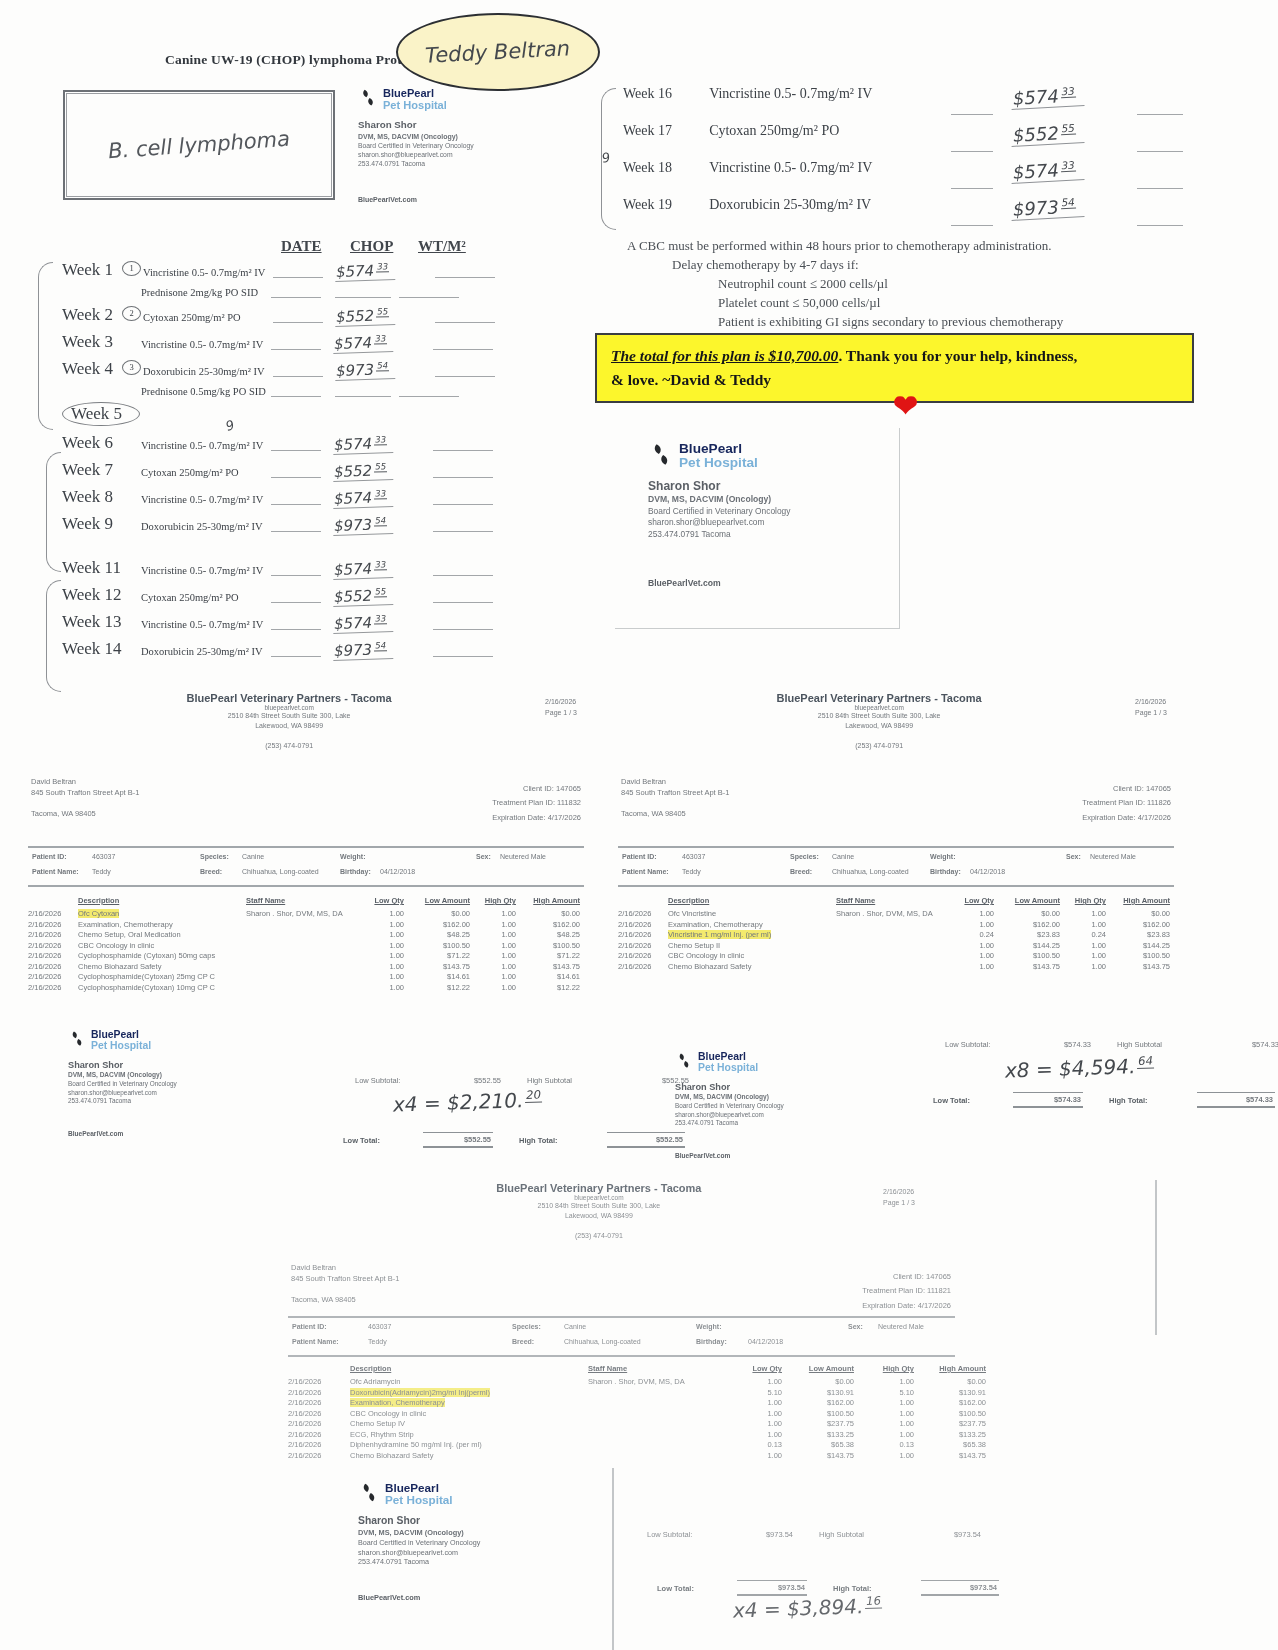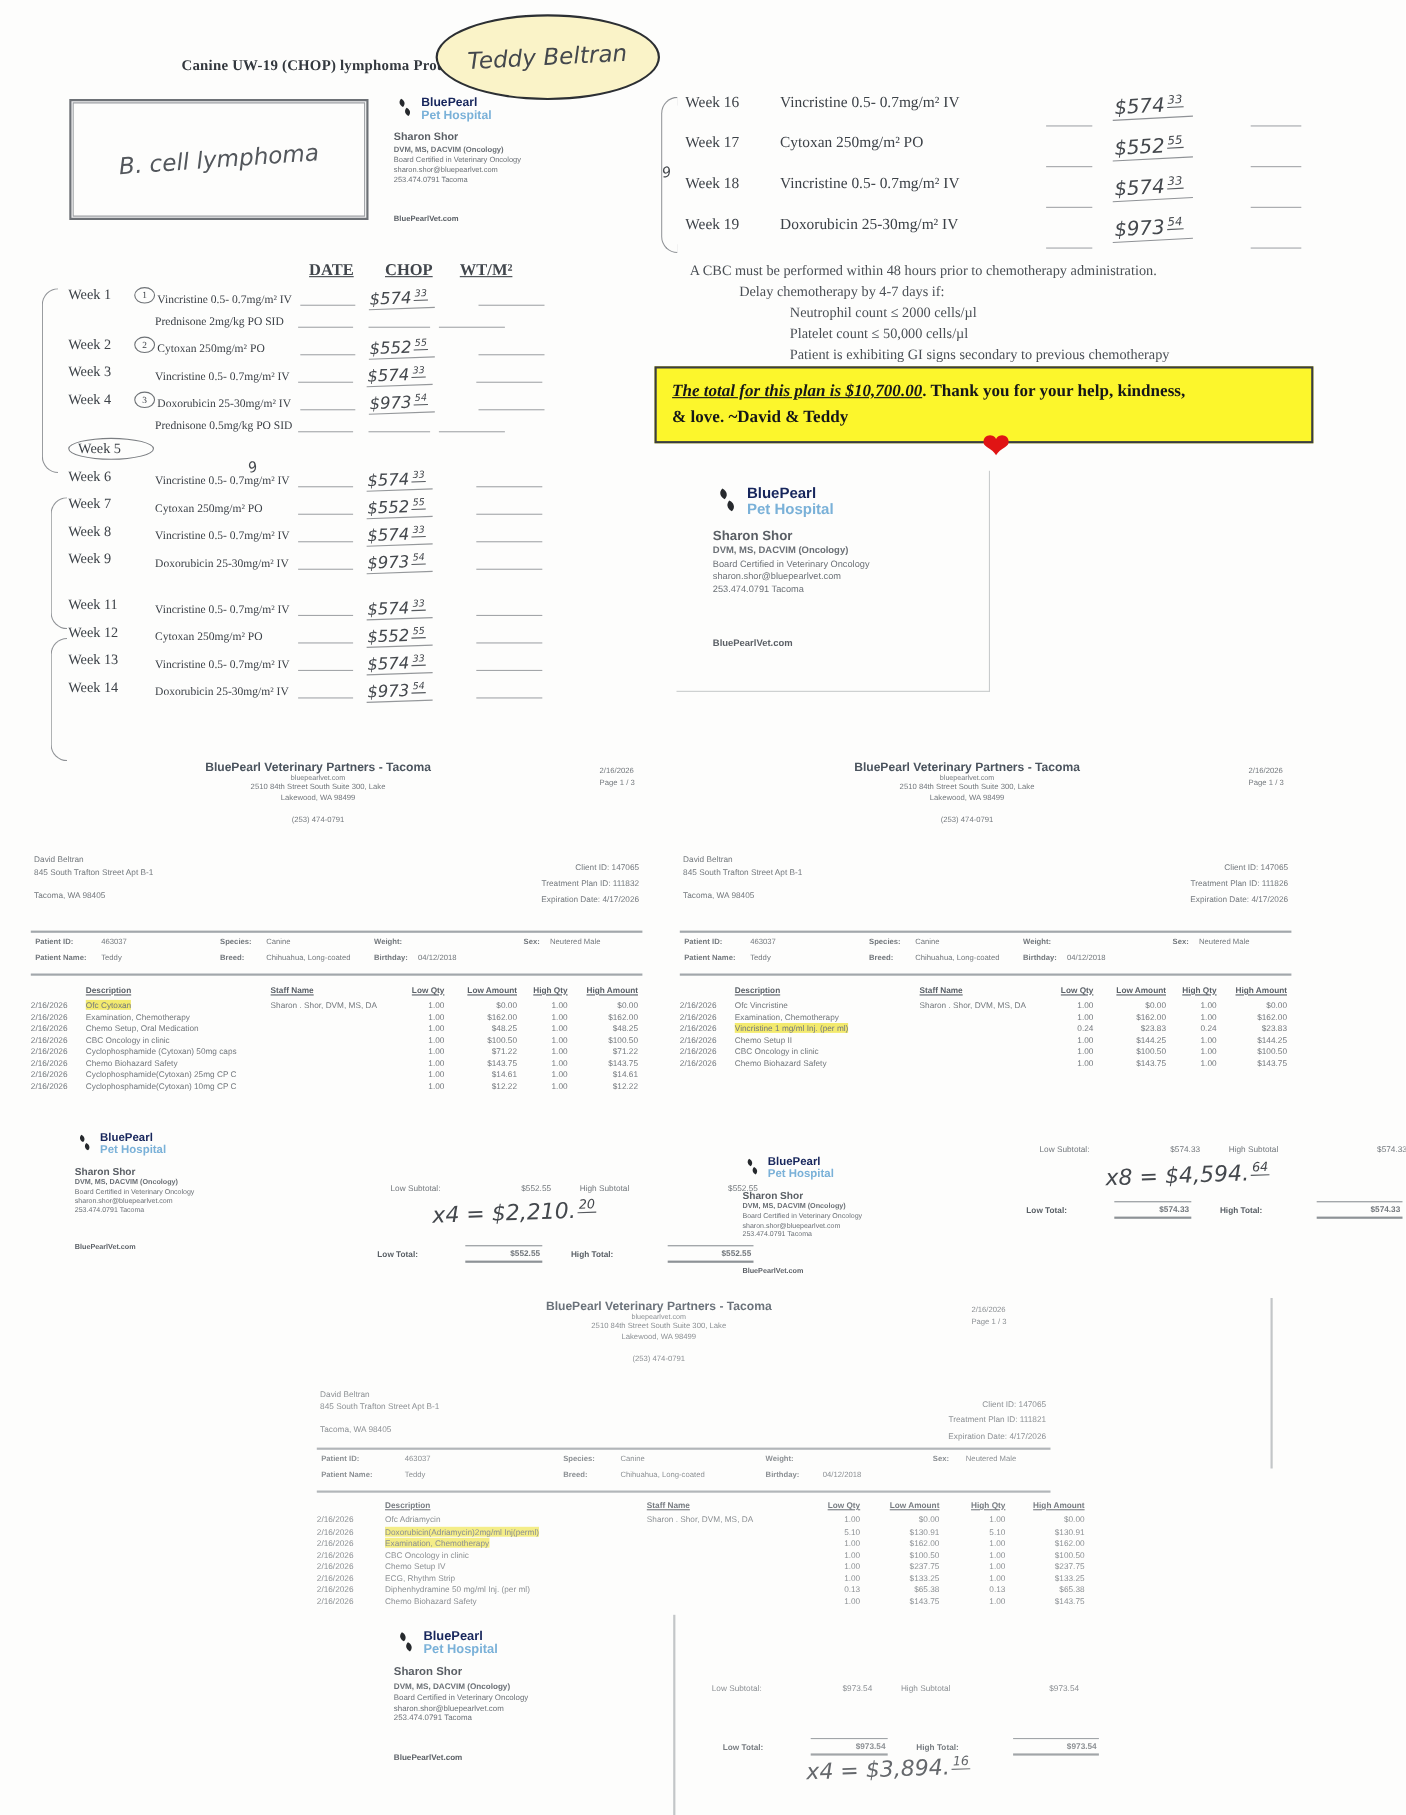--- a/index.html
+++ b/index.html
@@ -34,21 +34,21 @@
 
   
   .brace{border:1.8px solid #8f9296;border-right:none;border-radius:20px 0 0 20px;width:14px;}
   .blank{display:inline-block;border-bottom:1.3px solid #a3a6a9;height:10px;}
 
   
   .col-head{font-size:15px;font-weight:bold;text-decoration:underline;color:#41464c;}
   #weeks-left{width:530px;}
   .wrow{display:flex;margin-bottom:5px;}
   .wrow.gap{margin-bottom:22px;}
-  .wlabel{width:60px;font-size:13px;padding-top:2px;white-space:nowrap;}
+  .wlabel{width:60px;font-size:17px;padding-top:2px;white-space:nowrap;}
   .wlines{flex:1;}
   .dline{display:flex;align-items:flex-end;height:20px;}
   .wcircle{width:17px;height:13px;font-size:8.5px;margin-right:2px;align-self:center;flex:none;}
   .wcircle:not(:empty){border:1.2px solid #6e7276;border-radius:50%;text-align:center;line-height:13px;}
   .dtext{width:126px;font-size:10.5px;white-space:nowrap;}
   .bdate{width:50px;margin-left:4px;flex:none;}
   .wprice{width:92px;margin-left:12px;position:relative;flex:none;}
   .wprice .hand{position:absolute;bottom:-3px;left:0;font-size:15px;border-bottom:1.3px solid #95989b;
                 padding:0 6px 0 1px;white-space:nowrap;transform:rotate(-2deg);}
   .bdose{width:56px;margin-left:14px;flex:none;}

